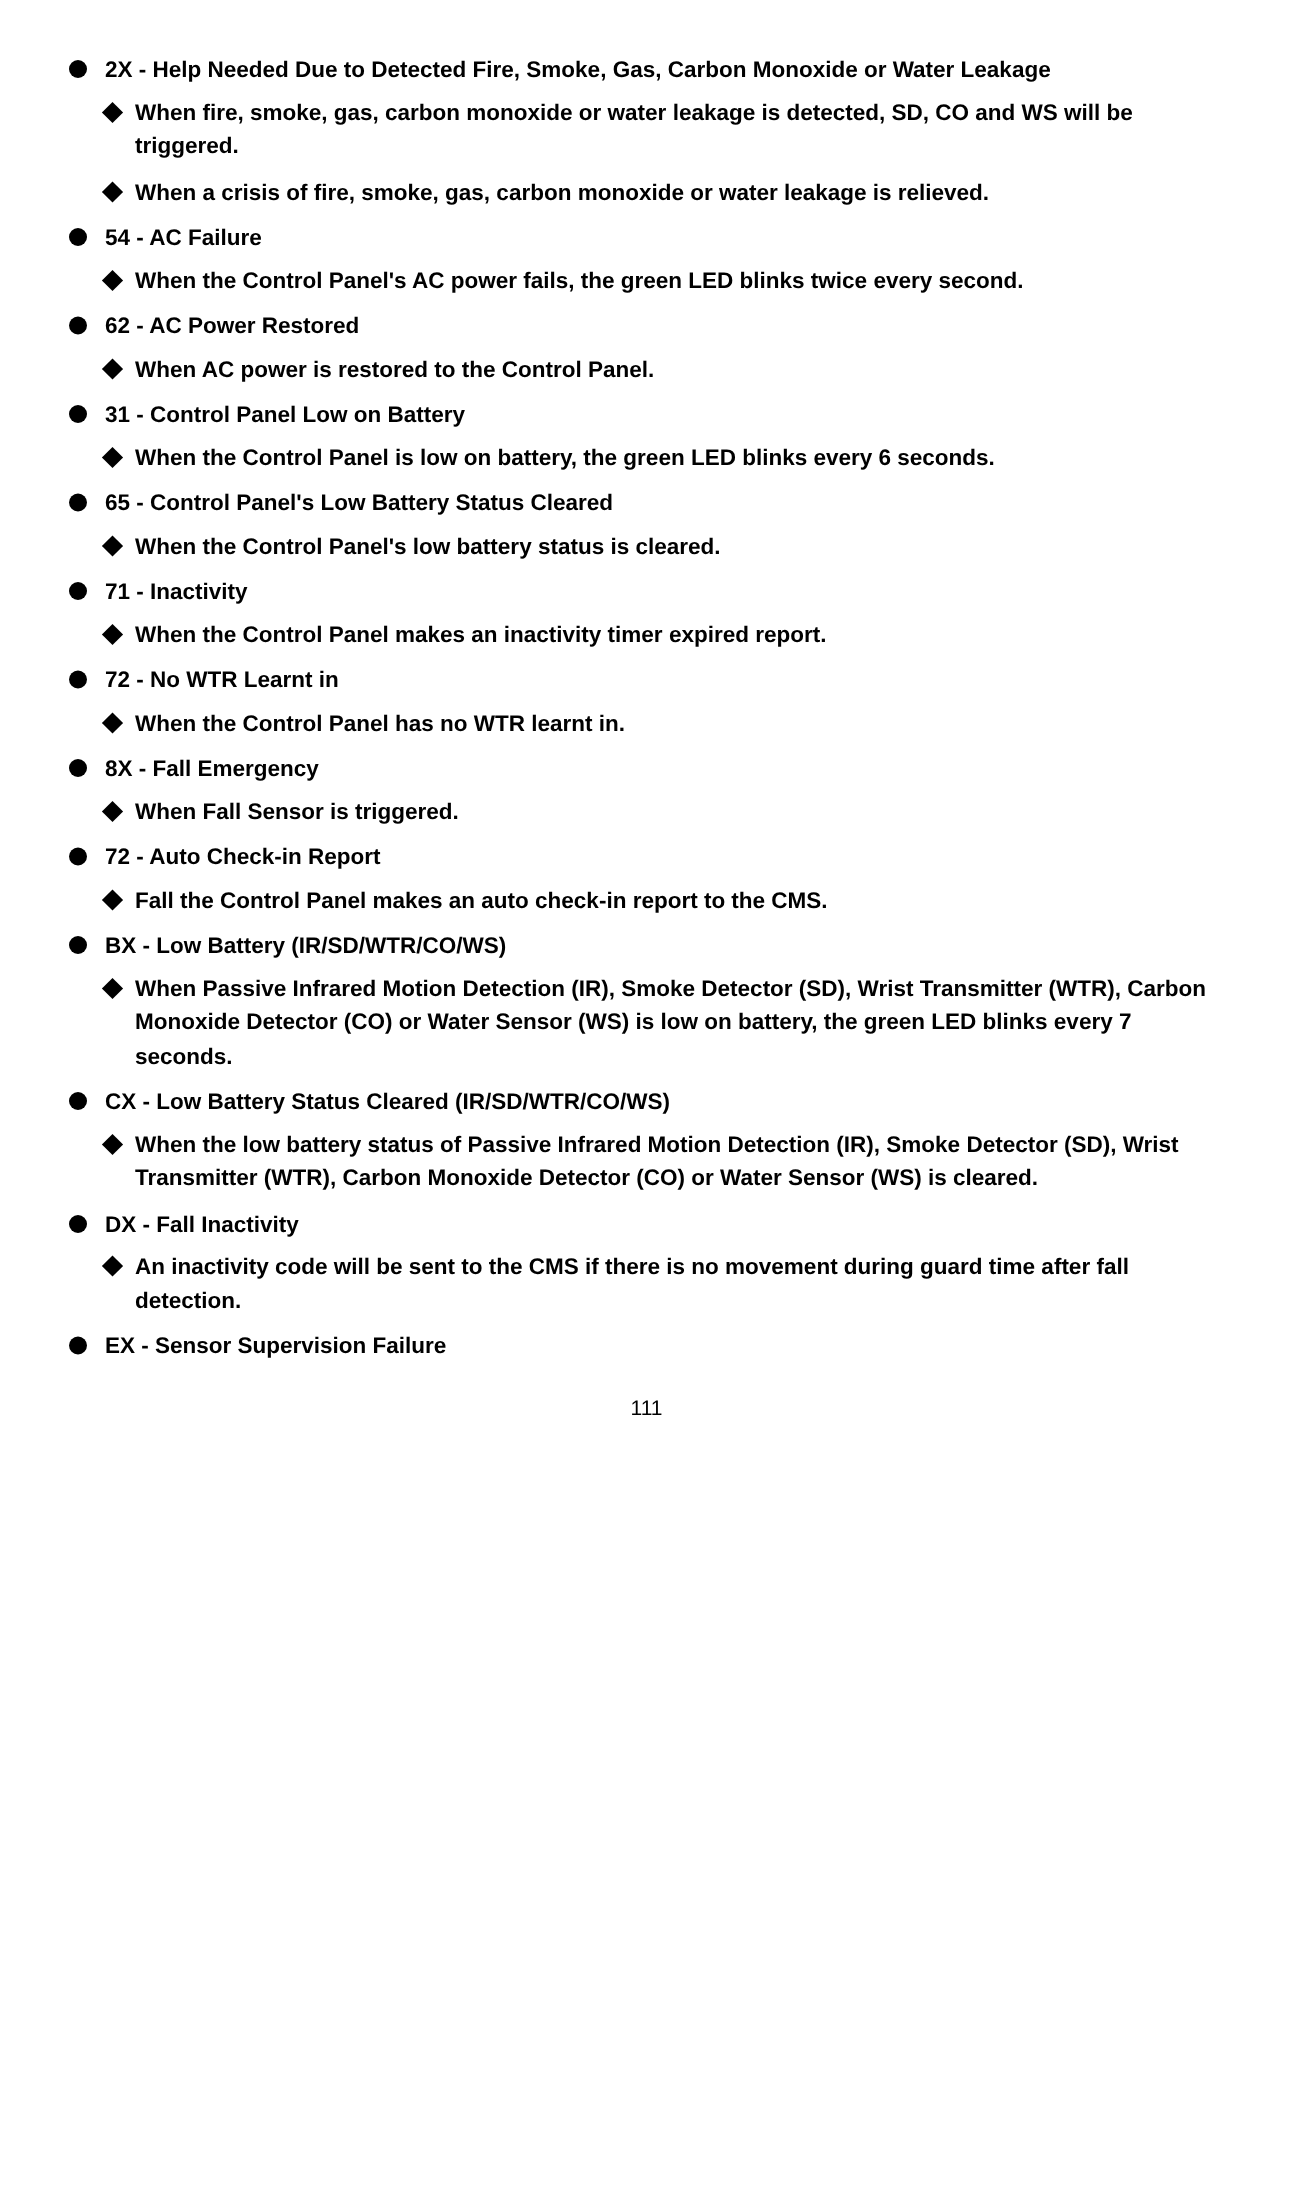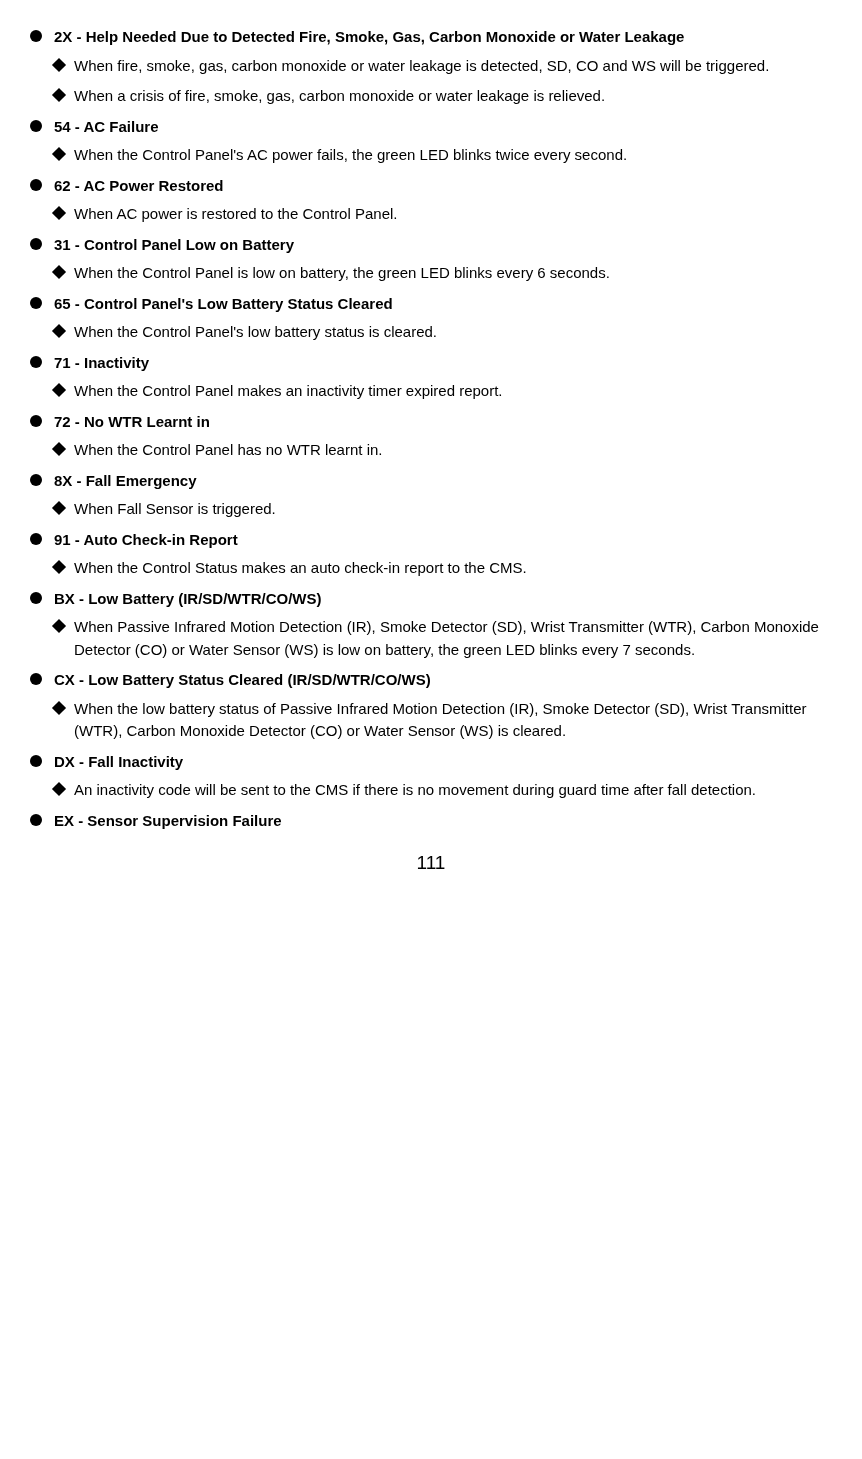--- a/index.html
+++ b/index.html
@@ -12,21 +12,21 @@
       min-height: 1459px;
       background: #ffffff;
       font-family: Arial, sans-serif;
       font-size: 15px;
       color: #000000;
       padding: 20px 30px 30px 30px;
     }
     .content-list {
       list-style: none;
       padding: 0;
-      margin: 0;
+      margin: 16px;
     }
     .main-item {
       display: flex;
       align-items: flex-start;
       margin-bottom: 6px;
       margin-top: 6px;
     }
     .bullet-circle {
       display: inline-block;
       width: 12px;
@@ -57,27 +57,27 @@
       width: 10px;
       height: 10px;
       background: #000;
       transform: rotate(45deg);
       margin-right: 10px;
       margin-top: 5px;
       flex-shrink: 0;
     }
     .sub-item-text {
       font-size: 15px;
-      font-weight: normal;
+      font-weight: bold;
       line-height: 1.5;
     }
     .page-number {
       text-align: center;
       margin-top: 20px;
-      font-size: 19px;
+      font-size: 14px;
     }
   </style>
 </head>
 <body>
 
 <ul class="content-list" id="main-list">
     <li class="main-item">
       <span class="bullet-circle"></span>
       <span class="main-item-text">2X - Help Needed Due to Detected Fire, Smoke, Gas, Carbon Monoxide or Water Leakage</span>
     </li>
@@ -158,26 +158,26 @@
       <span class="main-item-text">8X - Fall Emergency</span>
     </li>
     <ul class="sub-list">
       <li class="sub-item">
         <span class="diamond-bullet"></span>
         <span class="sub-item-text">When Fall Sensor is triggered.</span>
       </li>
     </ul>
     <li class="main-item">
       <span class="bullet-circle"></span>
-      <span class="main-item-text">91 - Auto Check-in Report</span>
-    </li>
-    <ul class="sub-list">
-      <li class="sub-item">
-        <span class="diamond-bullet"></span>
-        <span class="sub-item-text">When the Control Status makes an auto check-in report to the CMS.</span>
+      <span class="main-item-text">72 - Auto Check-in Report</span>
+    </li>
+    <ul class="sub-list">
+      <li class="sub-item">
+        <span class="diamond-bullet"></span>
+        <span class="sub-item-text">Fall the Control Panel makes an auto check-in report to the CMS.</span>
       </li>
     </ul>
     <li class="main-item">
       <span class="bullet-circle"></span>
       <span class="main-item-text">BX - Low Battery (IR/SD/WTR/CO/WS)</span>
     </li>
     <ul class="sub-list">
       <li class="sub-item">
         <span class="diamond-bullet"></span>
         <span class="sub-item-text">When Passive Infrared Motion Detection (IR), Smoke Detector (SD), Wrist Transmitter (WTR), Carbon Monoxide Detector (CO) or Water Sensor (WS) is low on battery, the green LED blinks every 7 seconds.</span>

